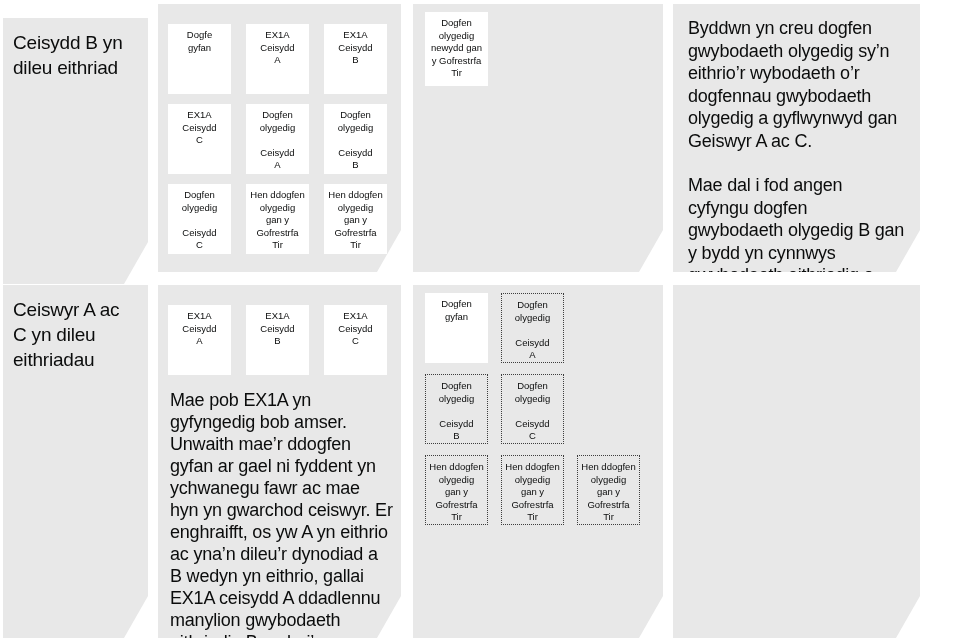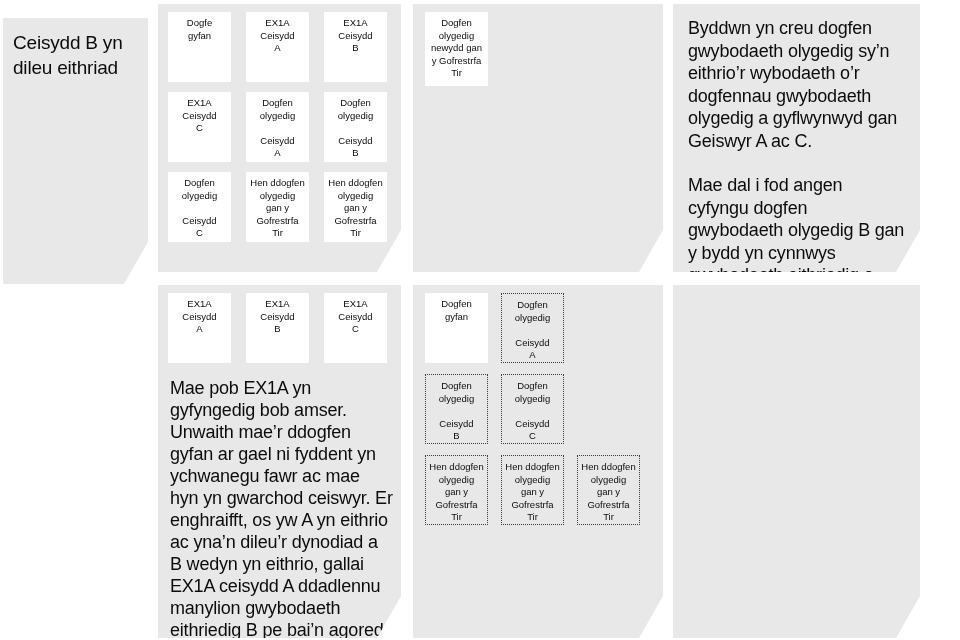--- a/index.html
+++ b/index.html
@@ -22,21 +22,21 @@
   .p-rel-2  {left:413px;top:285px;width:250px;height:353px;}
   .p-note-2 {left:673px;top:285px;width:247px;height:353px;}
 
   .row-label{
     padding:12px 8px 0 10px;font-size:19px;line-height:25px;
     white-space:pre-line;letter-spacing:-0.2px;
   }
   .doc-grid{
     display:grid;grid-template-columns:repeat(3,63px);
     column-gap:15px;row-gap:10px;grid-auto-rows:70px;
-    padding:8px 0 0 10px;
+    padding:20px 0 0 10px;
   }
   .doc-grid.tight{column-gap:13px;row-gap:11px;padding:8px 0 0 12px;}
   .doc{
     background:#ffffff;font-size:9.5px;line-height:12.5px;text-align:center;
     padding-top:5px;white-space:pre-line;box-sizing:border-box;
   }
   .doc.dashed{background:transparent;border:1px dotted #3d3d3d;}
   .single-doc{
     position:absolute;left:12px;top:8px;width:63px;height:74px;
     background:#ffffff;font-size:9.5px;line-height:12.5px;text-align:center;
@@ -107,20 +107,25 @@
 Tir</div>
   </div>
 
   <div class="panel p-note-1">
     <div class="note-body">
       <p>Byddwn yn creu dogfen gwybodaeth olygedig sy’n eithrio’r wybodaeth o’r dogfennau gwybodaeth olygedig a gyflwynwyd gan Geiswyr A ac C.</p>
       <p>Mae dal i fod angen cyfyngu dogfen gwybodaeth olygedig B gan y bydd yn cynnwys gwybodaeth eithriedig o ddogfennau golygedig A ac C.</p>
     </div>
   </div>
 
+  <div class="panel p-label-2">
+    <div class="row-label">Ceiswyr A ac
+C yn dileu
+eithriadau</div>
+  </div>
 
   <div class="panel p-grid-2">
     <div class="doc-grid">
       <div class="doc">EX1A
 Ceisydd
 A</div>
       <div class="doc">EX1A
 Ceisydd
 B</div>
       <div class="doc">EX1A

